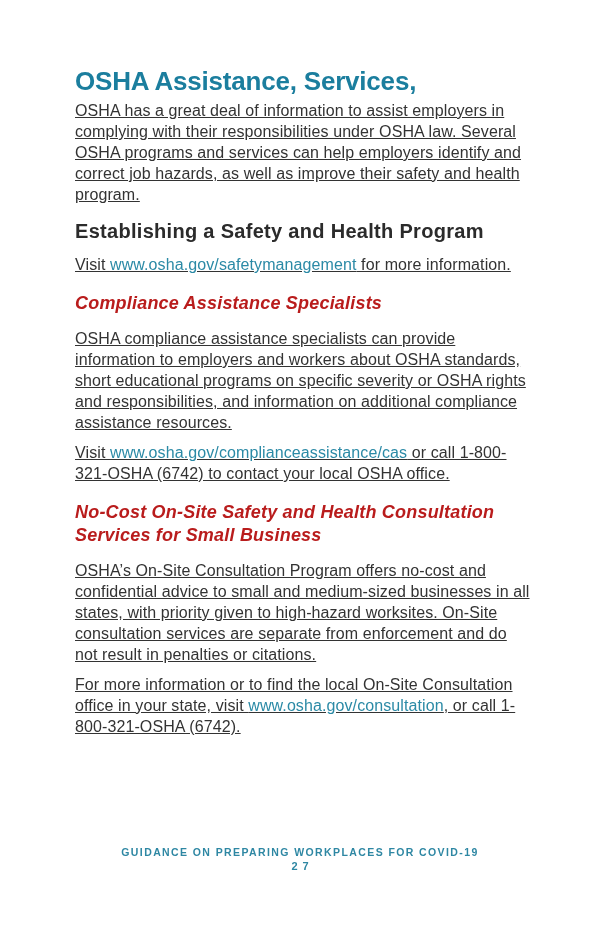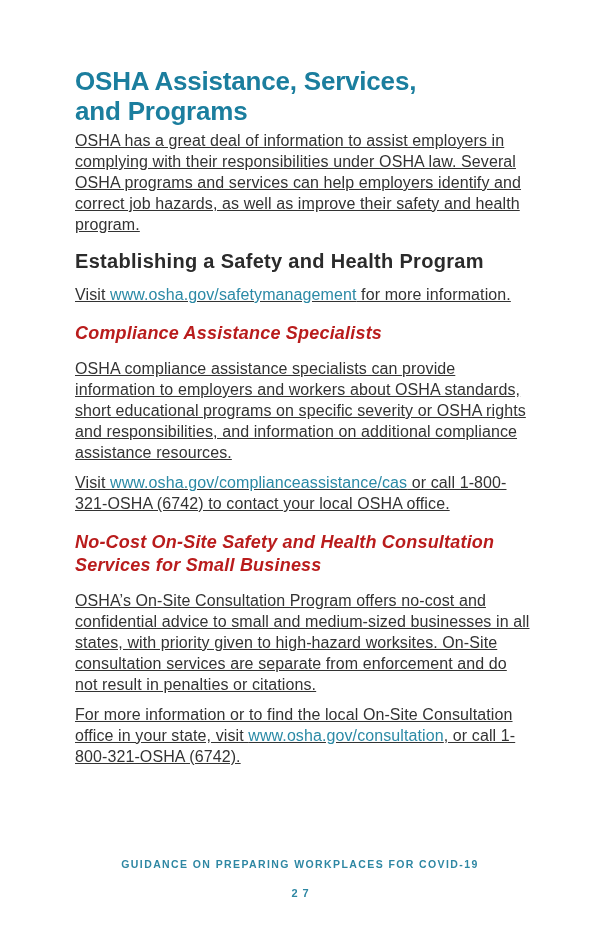--- a/index.html
+++ b/index.html
@@ -55,49 +55,48 @@
   }
   a.doc-link {
     color: #2b8aa6;
     text-decoration: none;
     cursor: pointer;
   }
   .footer {
     position: absolute;
     left: 0;
     right: 0;
-    bottom: 12px;
+    bottom: 39px;
     text-align: center;
   }
   .running-title {
     font-size: 10.5px;
     font-weight: bold;
     letter-spacing: 1.4px;
     color: #2e87a3;
     line-height: 14px;
   }
   .page-number {
     font-size: 11px;
     font-weight: bold;
     letter-spacing: 5px;
     color: #2e87a3;
     line-height: 15px;
-    margin-top: 15px;
+    margin-top: 0;
     padding-left: 5px; 
   }
 </style>
 </head>
 <body>
 
 <div class="page">
   <div class="content">
 
     <h1 class="doc-title">
       <span>OSHA Assistance, Services,</span><br>
-      <span>and Programs</span>
     </h1>
 
     <p class="body-text">OSHA has a great deal of information to assist employers in complying with their responsibilities under OSHA law. Several OSHA programs and services can help employers identify and correct job hazards, as well as improve their safety and health program.</p>
 
     <h2 class="section-heading">Establishing a Safety and Health Program</h2>
     <p class="body-text"><span>Visit </span><a class="doc-link">www.osha.gov/safetymanagement</a><span> for more information.</span></p>
 
     <h3 class="sub-heading">Compliance Assistance Specialists</h3>
     <p class="body-text">OSHA compliance assistance specialists can provide information to employers and workers about OSHA standards, short educational programs on specific severity or OSHA rights and responsibilities, and information on additional compliance assistance resources.</p>
     <p class="body-text"><span>Visit </span><a class="doc-link">www.osha.gov/complianceassistance/cas</a><span> or call 1-800-321-OSHA (6742) to contact your local OSHA office.</span></p>

